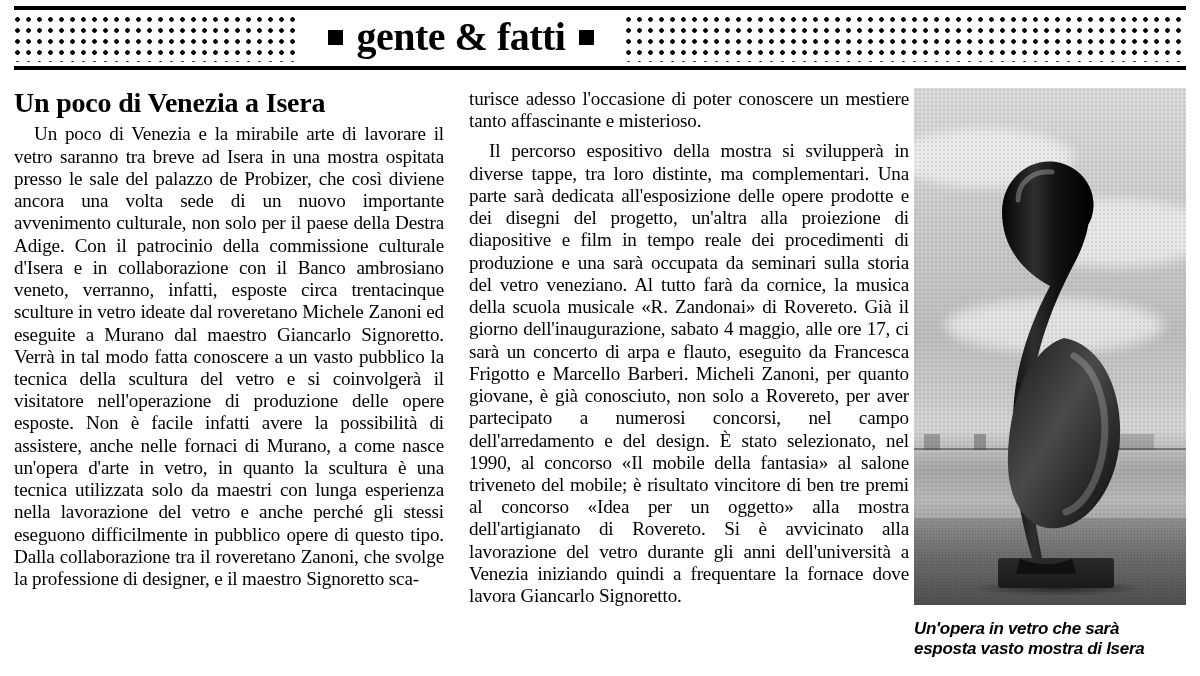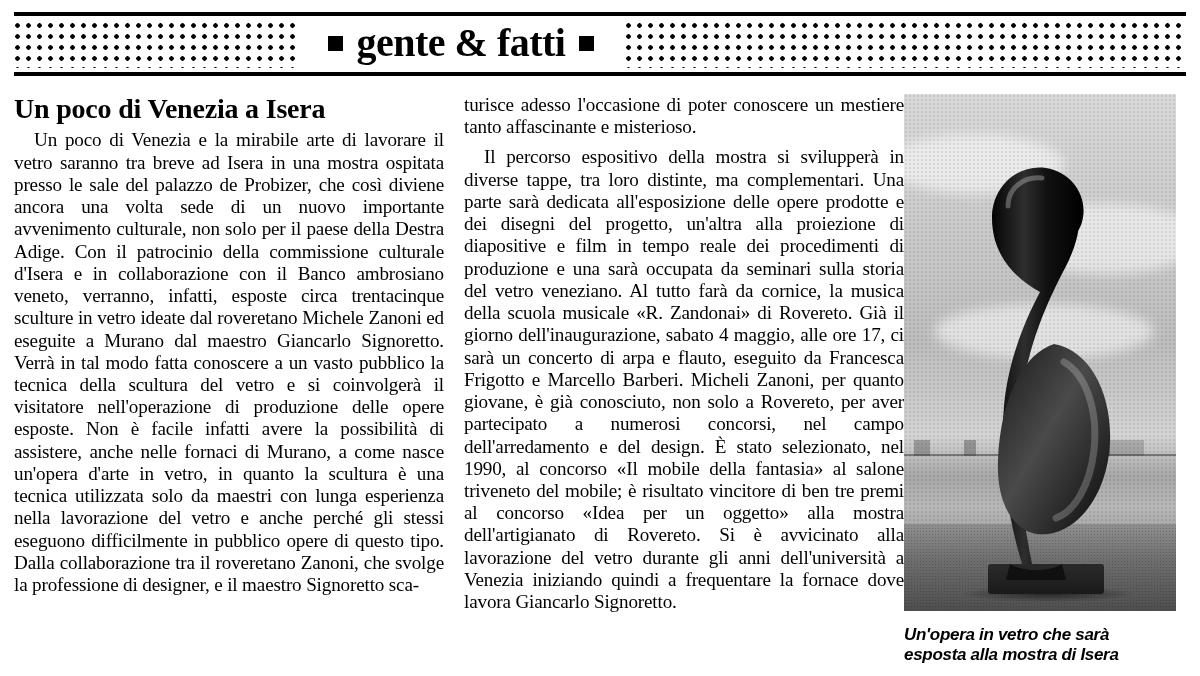--- a/index.html
+++ b/index.html
@@ -18,21 +18,21 @@
     position: relative;
     width: 1200px;
     height: 676px;
     box-sizing: border-box;
   }
 
   
   .masthead {
     position: relative;
     height: 70px;
-    margin: 8px 14px;
+    margin: 2px 14px;
     padding-top: 6px;
   }
   .masthead-rule-top {
     position: absolute;
     left: 0; right: 0; top: 4px;
     height: 4px;
     background: #000;
   }
   .masthead-rule-bottom {
     position: absolute;
@@ -77,20 +77,21 @@
     letter-spacing: -0.5px;
     white-space: nowrap;
   }
 
   
   .content {
     position: relative;
     margin: 10px 14px 0 14px;
     display: flex;
     gap: 0;
+    justify-content: space-between;
   }
   .col {
     box-sizing: border-box;
   }
   .col-1 { width: 450px; padding-right: 20px; }
   .col-2 { width: 440px; padding-right: 0; }
   .col-3 { width: 272px; }
 
   .headline {
     font-family: "Liberation Serif", serif;
@@ -308,19 +309,19 @@
 
             <path d="M104 112
                      C 104 94, 120 82, 138 84" fill="none" stroke="rgba(255,255,255,0.28)" stroke-width="5" stroke-linecap="round"></path>
 
             <path d="M106 470 C 118 478, 146 478, 158 470 L 162 486 L 102 486 Z" fill="#101010"></path>
           </svg>
         </div>
 
         <div class="caption">
           <span>Un'opera in vetro che sarà</span>
-          <span class="line2">esposta alla mostra di Isera</span>
+          <span class="line2">esposta vasto mostra di Isera</span>
         </div>
       </div>
     </div>
 
   </div>
 </div>
 
 </body></html>

